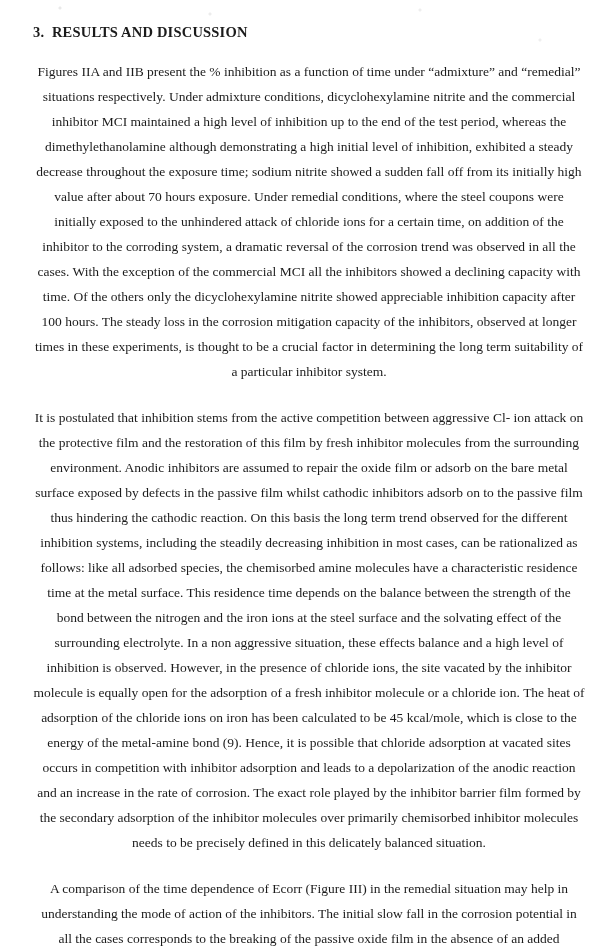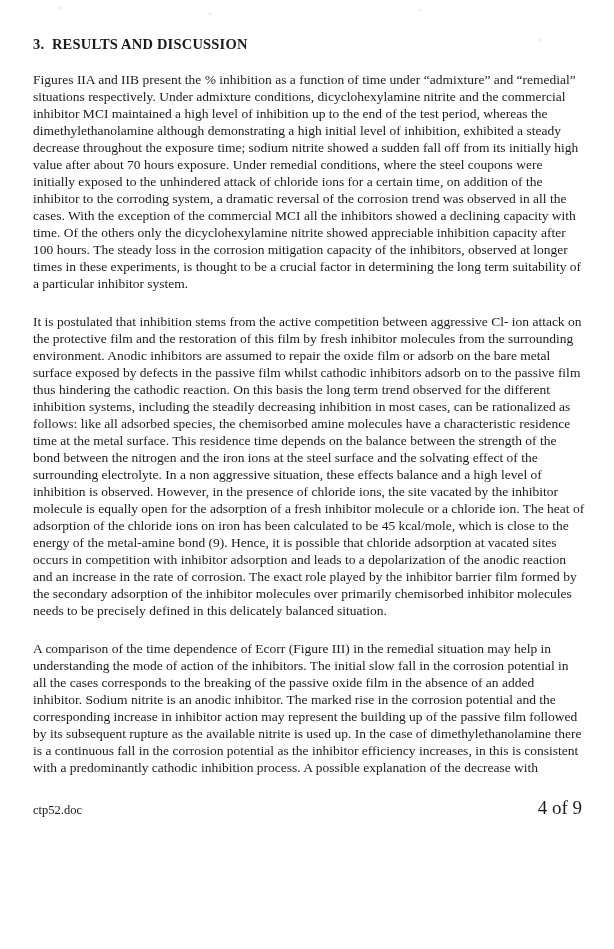--- a/index.html
+++ b/index.html
@@ -8,21 +8,21 @@
     width: 614px;
     height: 949px;
     overflow: hidden;
     background: #ffffff;
   }
   .page {
     position: relative;
     width: 614px;
     height: 949px;
     box-sizing: border-box;
-    padding: 36px 31px 0 33px;
+    padding: 24px 31px 0 33px;
     background:
       radial-gradient(circle 1px at 60px 8px,  #e9e9e9 0, #e9e9e9 1px, transparent 2px),
       radial-gradient(circle 1px at 210px 14px, #ececec 0, #ececec 1px, transparent 2px),
       radial-gradient(circle 1px at 420px 10px, #eeeeee 0, #eeeeee 1px, transparent 2px),
       radial-gradient(circle 1px at 540px 40px, #efefef 0, #efefef 1px, transparent 2px),
       #ffffff;
     color: #1b1b1b;
     font-family: "Liberation Serif", "DejaVu Serif", serif;
   }
   h1.section-heading {
@@ -35,22 +35,22 @@
   h2.subsection-heading {
     font-size: 14.5px;
     font-weight: bold;
     margin: 0 0 24px 0;
     white-space: pre;
     letter-spacing: 0.1px;
   }
   .body-text p {
     width: 552px;
     font-size: 13.5px;
-    line-height: 17px;
-    text-align: left;
+    line-height: 25px;
+    text-align: center;
     margin: 0 0 21px 0;
   }
   .footer {
     width: 549px;
     display: flex;
     justify-content: space-between;
     align-items: baseline;
     margin-top: 0px;
   }
   .footer .filename {

